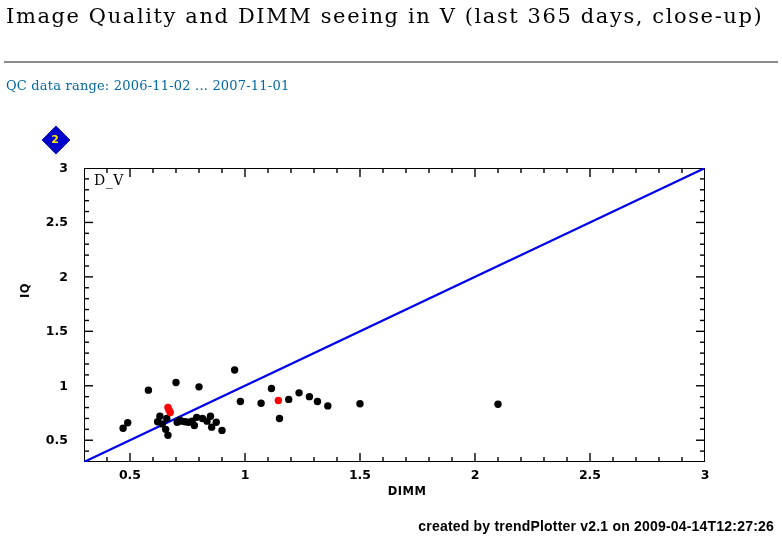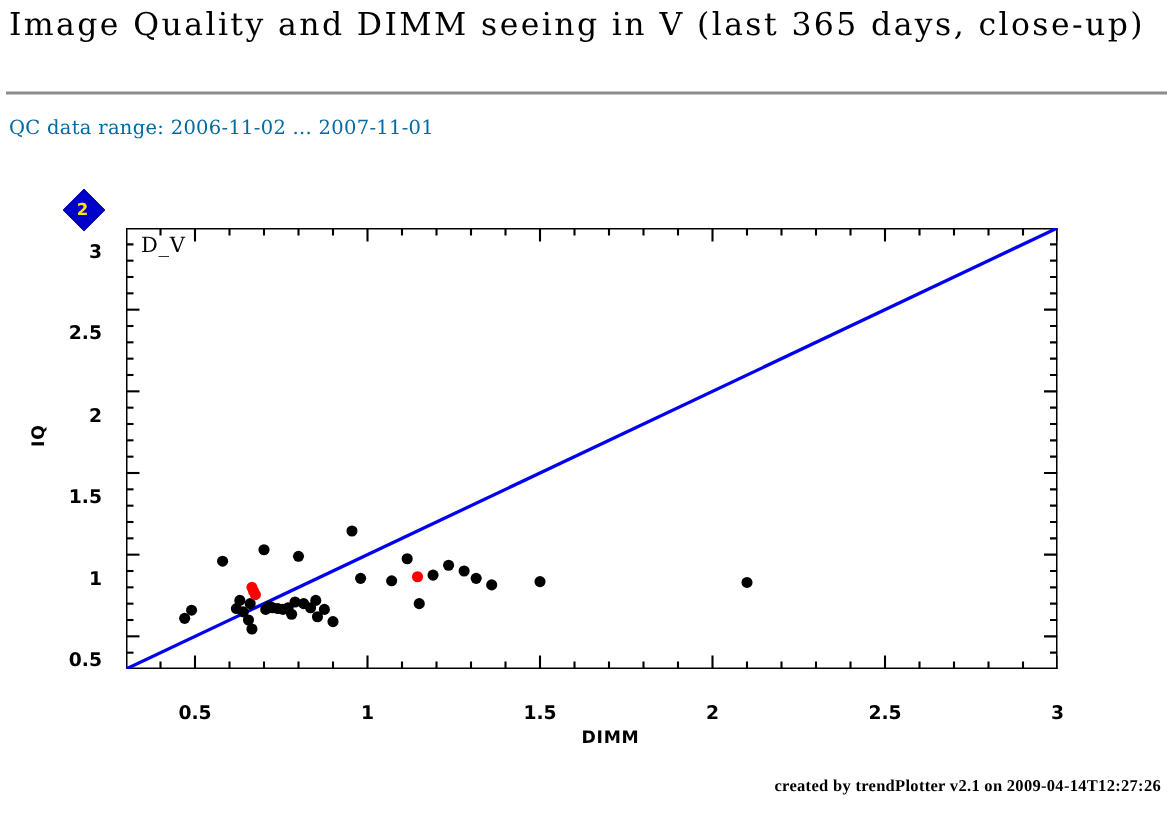--- a/index.html
+++ b/index.html
@@ -39,21 +39,21 @@
     border:1px solid #0000aa;
   }
   #badge .num{
     position:absolute;left:0;top:0;width:26px;height:26px;
     display:flex;align-items:center;justify-content:center;
     color:#ffe400;font-family:"DejaVu Sans", sans-serif;
     font-size:11px;font-weight:bold;line-height:1;
   }
   
   #plot{
-    position:absolute;left:84px;top:152px;
+    position:absolute;left:84px;top:168px;
     width:513px;height:294px;
   }
   #frame{
     position:absolute;left:0;top:0;width:621px;height:294px;
     border:1.6px solid #000;
     box-sizing:border-box;
     background:#fff;
   }
   #svg-layer{position:absolute;left:0;top:0;width:621px;height:294px;}
   #panel-label{
@@ -82,22 +82,22 @@
   #yaxis-title{
     position:absolute;left:18px;top:298px;
     font-family:"DejaVu Sans", sans-serif;
     font-size:11.5px;font-weight:bold;color:#000;letter-spacing:0.5px;
     transform:rotate(-90deg);transform-origin:left top;
     white-space:nowrap;
   }
   
   #credit{
     position:absolute;right:8px;top:518px;
-    font-family:Liberation Serif, serif;
-    font-size:11px;font-weight:bold;color:#000;
+    font-family:Liberation Sans, sans-serif;
+    font-size:14px;font-weight:bold;color:#000;
     letter-spacing:0.2px;white-space:nowrap;
   }
 </style>
 </head>
 <body>
 
 <div id="header">
   <div id="title">Image Quality and DIMM seeing in V (last 365 days, close-up)</div>
   <div id="subtitle">QC data range: 2006-11-02 ... 2007-11-01</div>
   <div id="hrule"></div>

